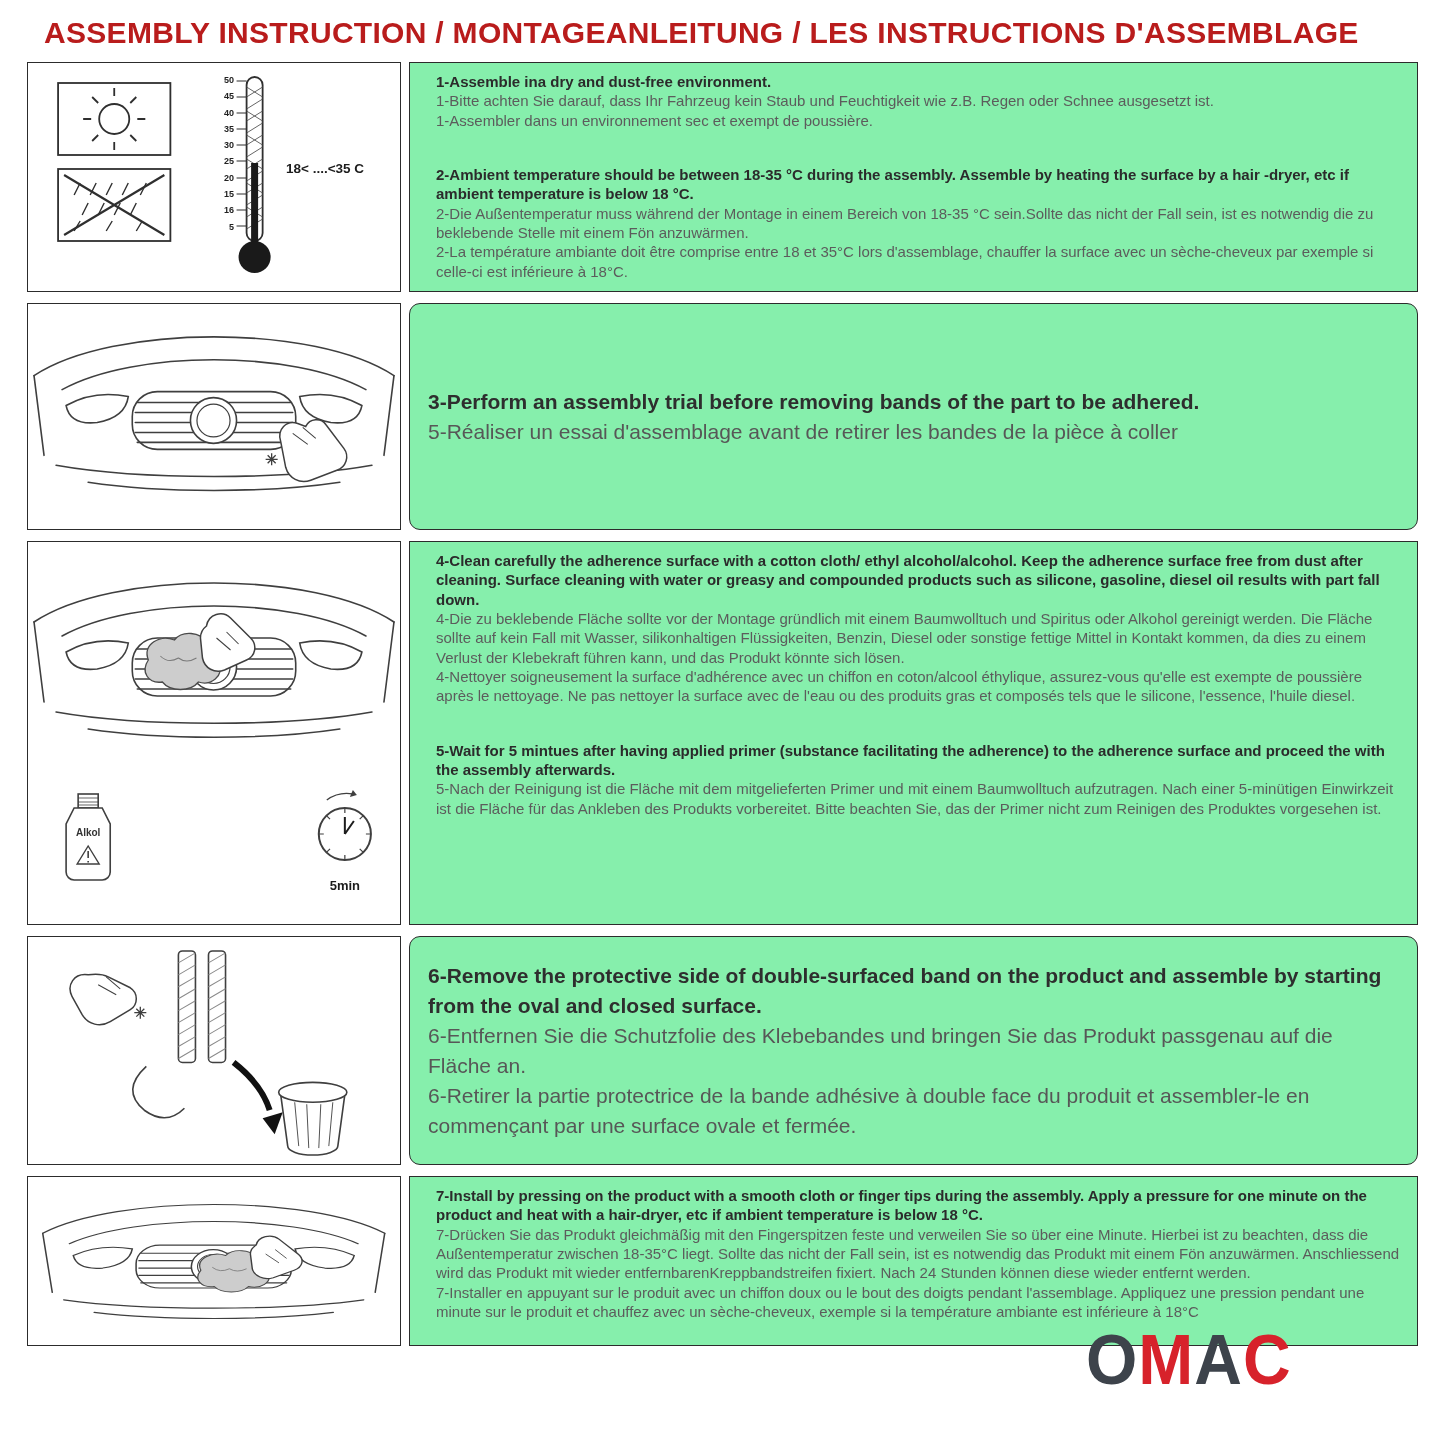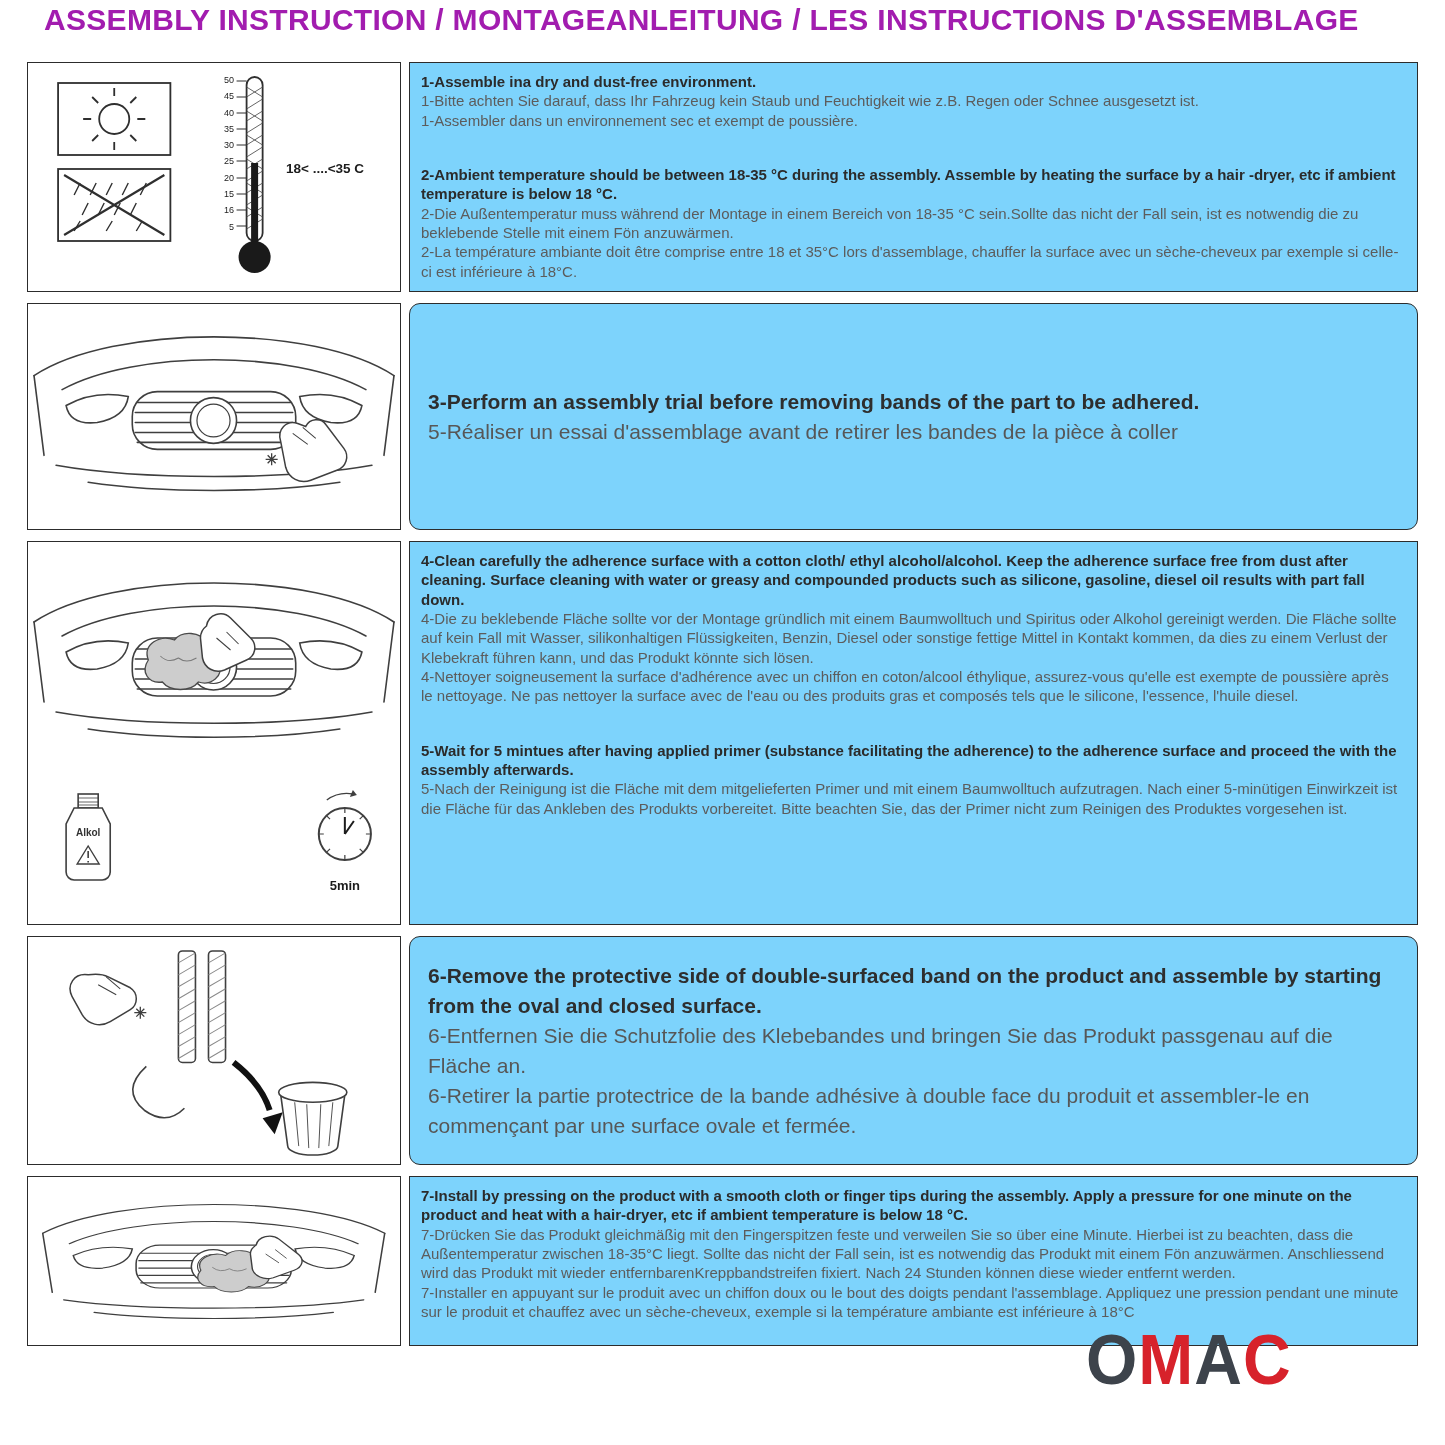--- a/index.html
+++ b/index.html
@@ -2,52 +2,52 @@
 <html><head>
 <meta charset="utf-8">
 <style>
   * { margin:0; padding:0; box-sizing:border-box; }
   html,body { background:#ffffff; }
   body {
     width:1445px; height:1445px; position:relative; overflow:hidden;
     font-family:"Liberation Sans", sans-serif;
   }
   .title {
-    position:absolute; left:44px; top:3px;
-    font-size:30px; font-weight:700; color:#a21caf;
+    position:absolute; left:44px; top:16px;
+    font-size:30px; font-weight:700; color:#b91c1c;
     letter-spacing:0.3px; white-space:nowrap;
   }
   .rows {
     position:absolute; left:27px; top:62px; width:1391px;
     display:flex; flex-direction:column; gap:11px;
   }
   .row { display:flex; gap:8px; }
   .row.r1 { height:230px; }
   .row.r2 { height:227px; }
   .row.r3 { height:384px; }
   .row.r4 { height:229px;justify-content:space-between; }
   .row.r5 { height:170px; }
   .img-box {
     width:374px; flex:none; border:1px solid #2c2c2c; background:#fff;
     position:relative; overflow:hidden;
   }
   .img-box svg { display:block; width:100%; height:100%; }
   .text-box {
-    flex:1; border:1px solid #2c2c2c; background:#7dd3fc;
-    padding:9px 16px 8px 11px; overflow:hidden;
+    flex:1; border:1px solid #2c2c2c; background:#86efac;
+    padding:9px 16px 8px 26px; overflow:hidden;
   }
   .para { font-size:15px; line-height:1.29; color:#5c5c5c; }
   .para.bold { font-weight:700; color:#2b2b2b; }
   .para.gap { margin-top:35px; }
   .row.large .text-box { display:flex; flex-direction:column; justify-content:center; padding-left:18px;border-radius:11px; }
   .row.large .para { font-size:21px; line-height:1.43; color:#575757; }
   .row.large .para.bold { color:#2e2e2e; }
   .thermo-scale {
     position:absolute; left:178px; top:9px; width:28px; text-align:right;
-    font-size:9px; line-height:16.3px; color:#222; font-weight:400;
+    font-size:9px; line-height:16.3px; color:#222; font-weight:700;
   }
   .temp-label {
     position:absolute; left:258px; top:98px;
     font-size:13.5px; color:#1c1c1c; font-weight:600; white-space:nowrap;
   }
   .logo {
     position:absolute; left:1086px; top:1318px;
     font-size:66px; font-weight:800; letter-spacing:1px;
     transform:scaleY(1.08); transform-origin:top left; white-space:nowrap;
   }

